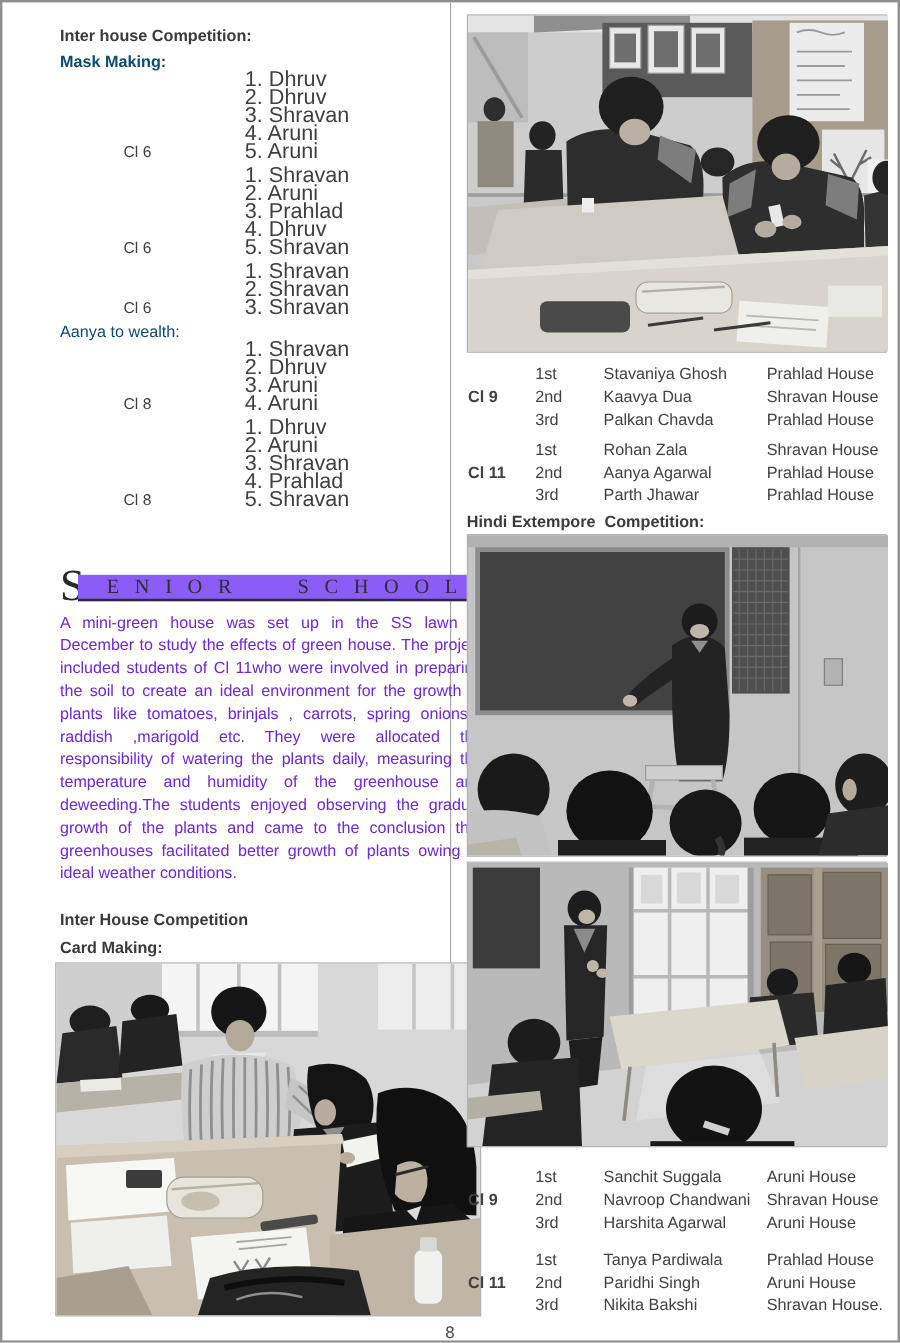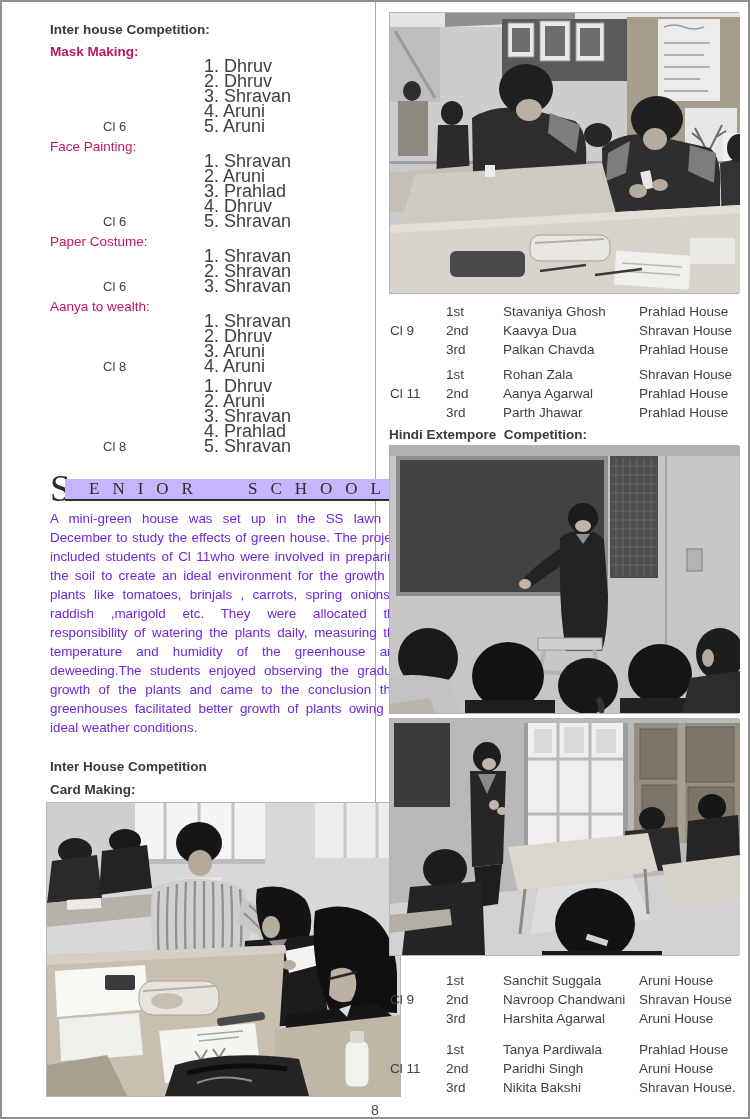--- a/index.html
+++ b/index.html
@@ -5,30 +5,30 @@
   html,body{margin:0;padding:0;background:#ffffff;}
   .page{position:relative;width:750px;height:1119px;background:#ffffff;border:2px solid #8f8f8f;
         box-sizing:border-box;overflow:hidden;font-family:"Liberation Sans",sans-serif;color:#3f3f3f;}
   .divider{position:absolute;left:373px;top:0;width:1px;height:1094px;background:#a8a8a8;}
 
   
   .left-col{position:absolute;left:12px;top:20px;width:352px;height:1080px;margin-left:36px;}
   .h-bold{font-size:13.5px;font-weight:bold;line-height:16px;color:#3a3a3a;margin:0;}
   .sec-title{margin:0 0 6px 0;}
   .comp{margin:0 0 5px 0;}
-  .comp-name{font-size:13.5px;line-height:15px;color:#be185d;margin:0;}
+  .comp-name{font-size:13.5px;line-height:15px;color:#0c4a6e;margin:0;}
   .comp-name.bold{font-weight:bold;}
   .comp-row{display:flex;align-items:flex-end;}
   .comp-class{margin-left:53px;width:101px;font-size:13px;line-height:15px;}
   .comp-list{font-size:18px;line-height:15px;}
   .comp-list div{height:15px;}
 
   .senior-sec{position:absolute;left:0;top:456px;width:352px;}
   .banner{position:relative;height:27px;}
-  .banner-bar{position:absolute;left:15px;right:0;top:1px;height:20px;background:#c4b5fd;
+  .banner-bar{position:absolute;left:15px;right:0;top:1px;height:20px;background:#8b5cf6;
               border-bottom:2px solid #2c2c2c;display:flex;align-items:center;justify-content:space-between;
               padding:0 8px 0 24px;font-family:"Liberation Serif",serif;font-size:17px;color:#2e2e2e;}
   .banner-word1{letter-spacing:13px;}
   .banner-word2{letter-spacing:13px;}
   .banner-initial{position:absolute;left:0;top:-7px;font-family:"Liberation Serif",serif;
                   font-size:37px;line-height:36px;color:#2a2a2a;}
   .gh-title{margin:7px 0 0 0;}
   .gh-para{font-size:13.4px;line-height:19px;text-align:justify;margin:4px 0 0 0;color:#6d28d9;}
 
   .bottom-sec{position:absolute;left:0;top:737px;width:352px;}
@@ -38,21 +38,21 @@
   .right-col{position:absolute;left:387px;top:10px;width:350px;}
   .photo-frame{border:1px solid #b4b4b4;font-size:0;background:#e8e8e8;}
   .photo-frame svg{display:block;}
   .photo-card{margin:4px 0 0 -4px;width:353px;}
   .mt2{margin-top:2px;} .mt4{margin-top:4px;}
   .rtable{margin-top:8px;font-size:13.5px;color:#414141;}
   .rtable.t2{margin-top:15px;}
   .rgroup{display:grid;grid-template-columns:56px 57px 136px 1fr;line-height:19px;padding-left:1px;}
   .rgroup.g1{margin-bottom:6px;}
   .rtable.t2 .rgroup.g1{margin-bottom:12px;}
-  .rclass{grid-row:1/4;grid-column:1;align-self:center;}
+  .rclass{grid-row:1/4;grid-column:1;align-self:center;font-weight:bold;}
   .hindi-title{margin:5px 0 0 0;white-space:pre-wrap;}
 
   .page-num{position:absolute;left:0;top:1100px;width:100%;text-align:center;
             font-size:14px;color:#4a4a4a;}
 </style>
 </head>
 <body>
 
 <div class="page">
   <div class="divider"></div>
@@ -69,35 +69,33 @@
           <div>1. Dhruv</div>
           <div>2. Dhruv</div>
           <div>3. Shravan</div>
           <div>4. Aruni</div>
           <div>5. Aruni</div>
         </div>
       </div>
     </div>
 
     <div class="comp">
-      <div class="comp-name">Face Painting:</div>
       <div class="comp-row">
         <div class="comp-class">Cl 6</div>
         <div class="comp-list">
           <div>1. Shravan</div>
           <div>2. Aruni</div>
           <div>3. Prahlad</div>
           <div>4. Dhruv</div>
           <div>5. Shravan</div>
         </div>
       </div>
     </div>
 
     <div class="comp">
-      <div class="comp-name">Paper Costume:</div>
       <div class="comp-row">
         <div class="comp-class">Cl 6</div>
         <div class="comp-list">
           <div>1. Shravan</div>
           <div>2. Shravan</div>
           <div>3. Shravan</div>
         </div>
       </div>
     </div>
 

